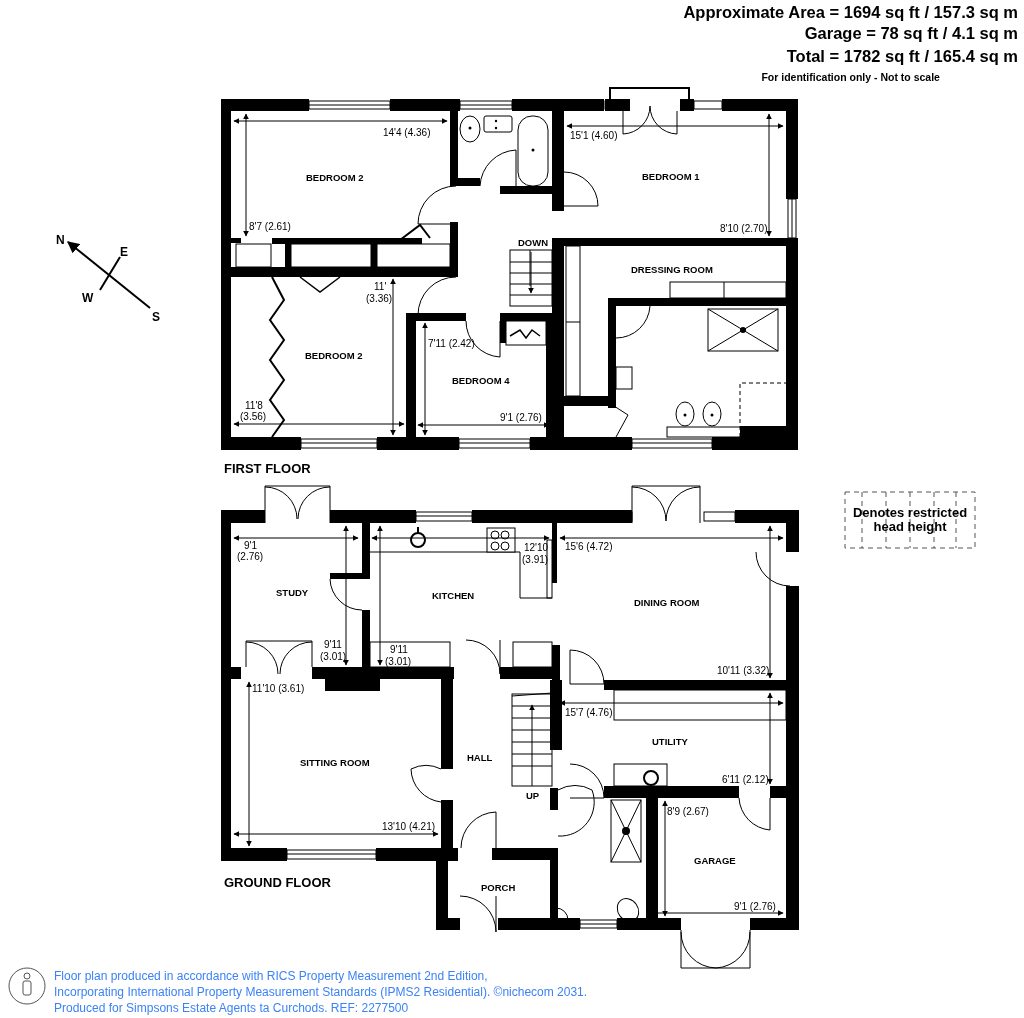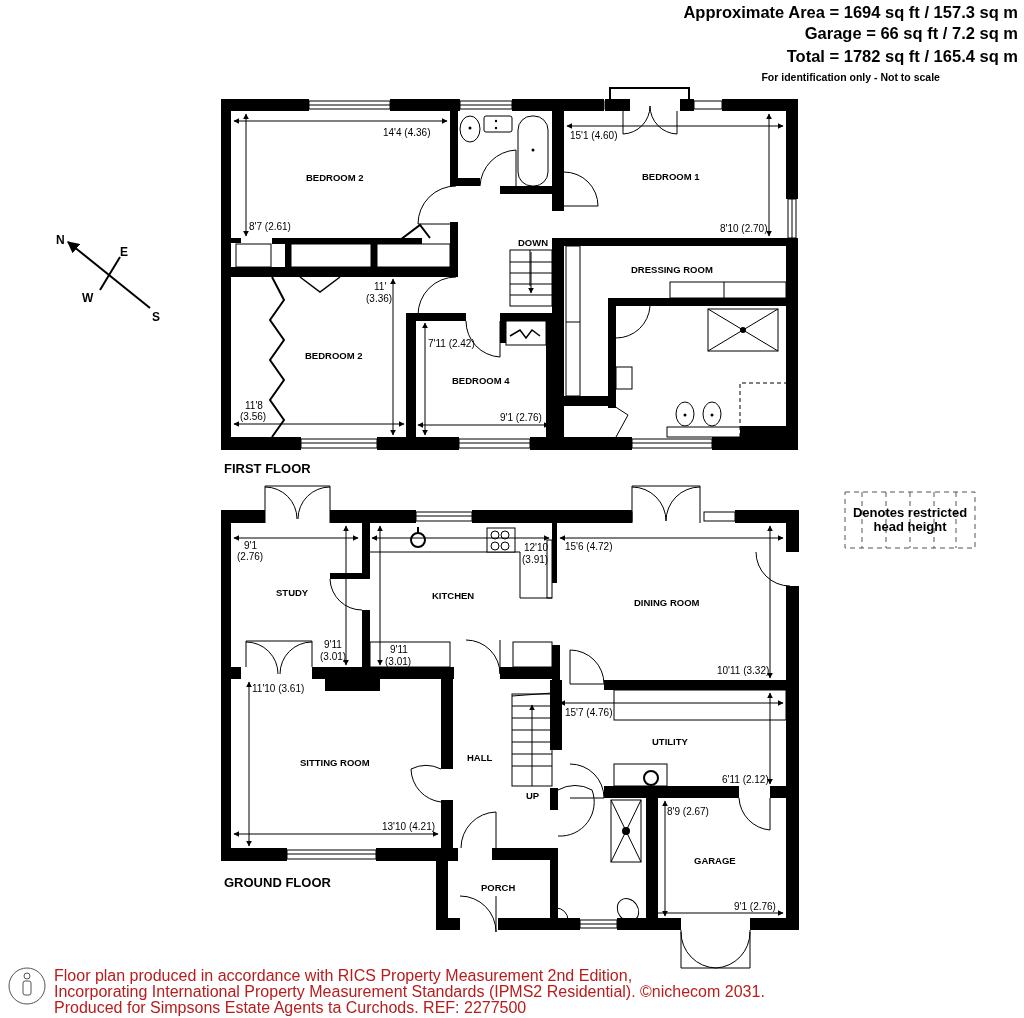--- a/index.html
+++ b/index.html
@@ -8,28 +8,28 @@
   .summary .line { font-size: 16.5px; line-height: 21px; white-space: nowrap; }
   .summary .line.total { margin-top: 2px; }
   .summary .note { font-size: 10.5px; margin-top: 4px; text-align: center; }
   svg.plan { position: absolute; left: 0; top: 0; }
   .room { font-family: "Liberation Sans", sans-serif; font-weight: bold; font-size: 9.5px; }
   .dim { font-family: "Liberation Sans", sans-serif; font-size: 10px; }
   .floorlbl { font-family: "Liberation Sans", sans-serif; font-weight: bold; font-size: 13px; }
   .compass { font-family: "Liberation Sans", sans-serif; font-weight: bold; font-size: 12px; }
   .legend-txt { font-family: "Liberation Sans", sans-serif; font-weight: bold; font-size: 13px; }
   .footer { position: absolute; left: 8px; top: 968px; display: flex; align-items: flex-start; }
-  .footer .lines { font-size: 16px; line-height: 16px; color: #b91c1c; margin-left: 8px; }
+  .footer .lines { font-size: 12px; line-height: 16px; color: #3b82f6; margin-left: 8px; }
 </style>
 </head>
 <body>
 
 <div class="summary">
   <div class="line">Approximate Area = 1694 sq ft / 157.3 sq m</div>
-  <div class="line">Garage = 66 sq ft / 7.2 sq m</div>
+  <div class="line">Garage = 78 sq ft / 4.1 sq m</div>
   <div class="line total">Total = 1782 sq ft / 165.4 sq m</div>
   <div class="note">For identification only - Not to scale</div>
 </div>
 
 <svg class="plan" width="1024" height="1018" viewBox="0 0 1024 1018" xmlns="http://www.w3.org/2000/svg">
   <defs>
     <marker id="arr" viewBox="0 0 10 10" refX="9" refY="5" markerWidth="6" markerHeight="6" orient="auto-start-reverse">
       <path d="M0,0 L10,5 L0,10 z" fill="#000"></path>
     </marker>
   </defs>

